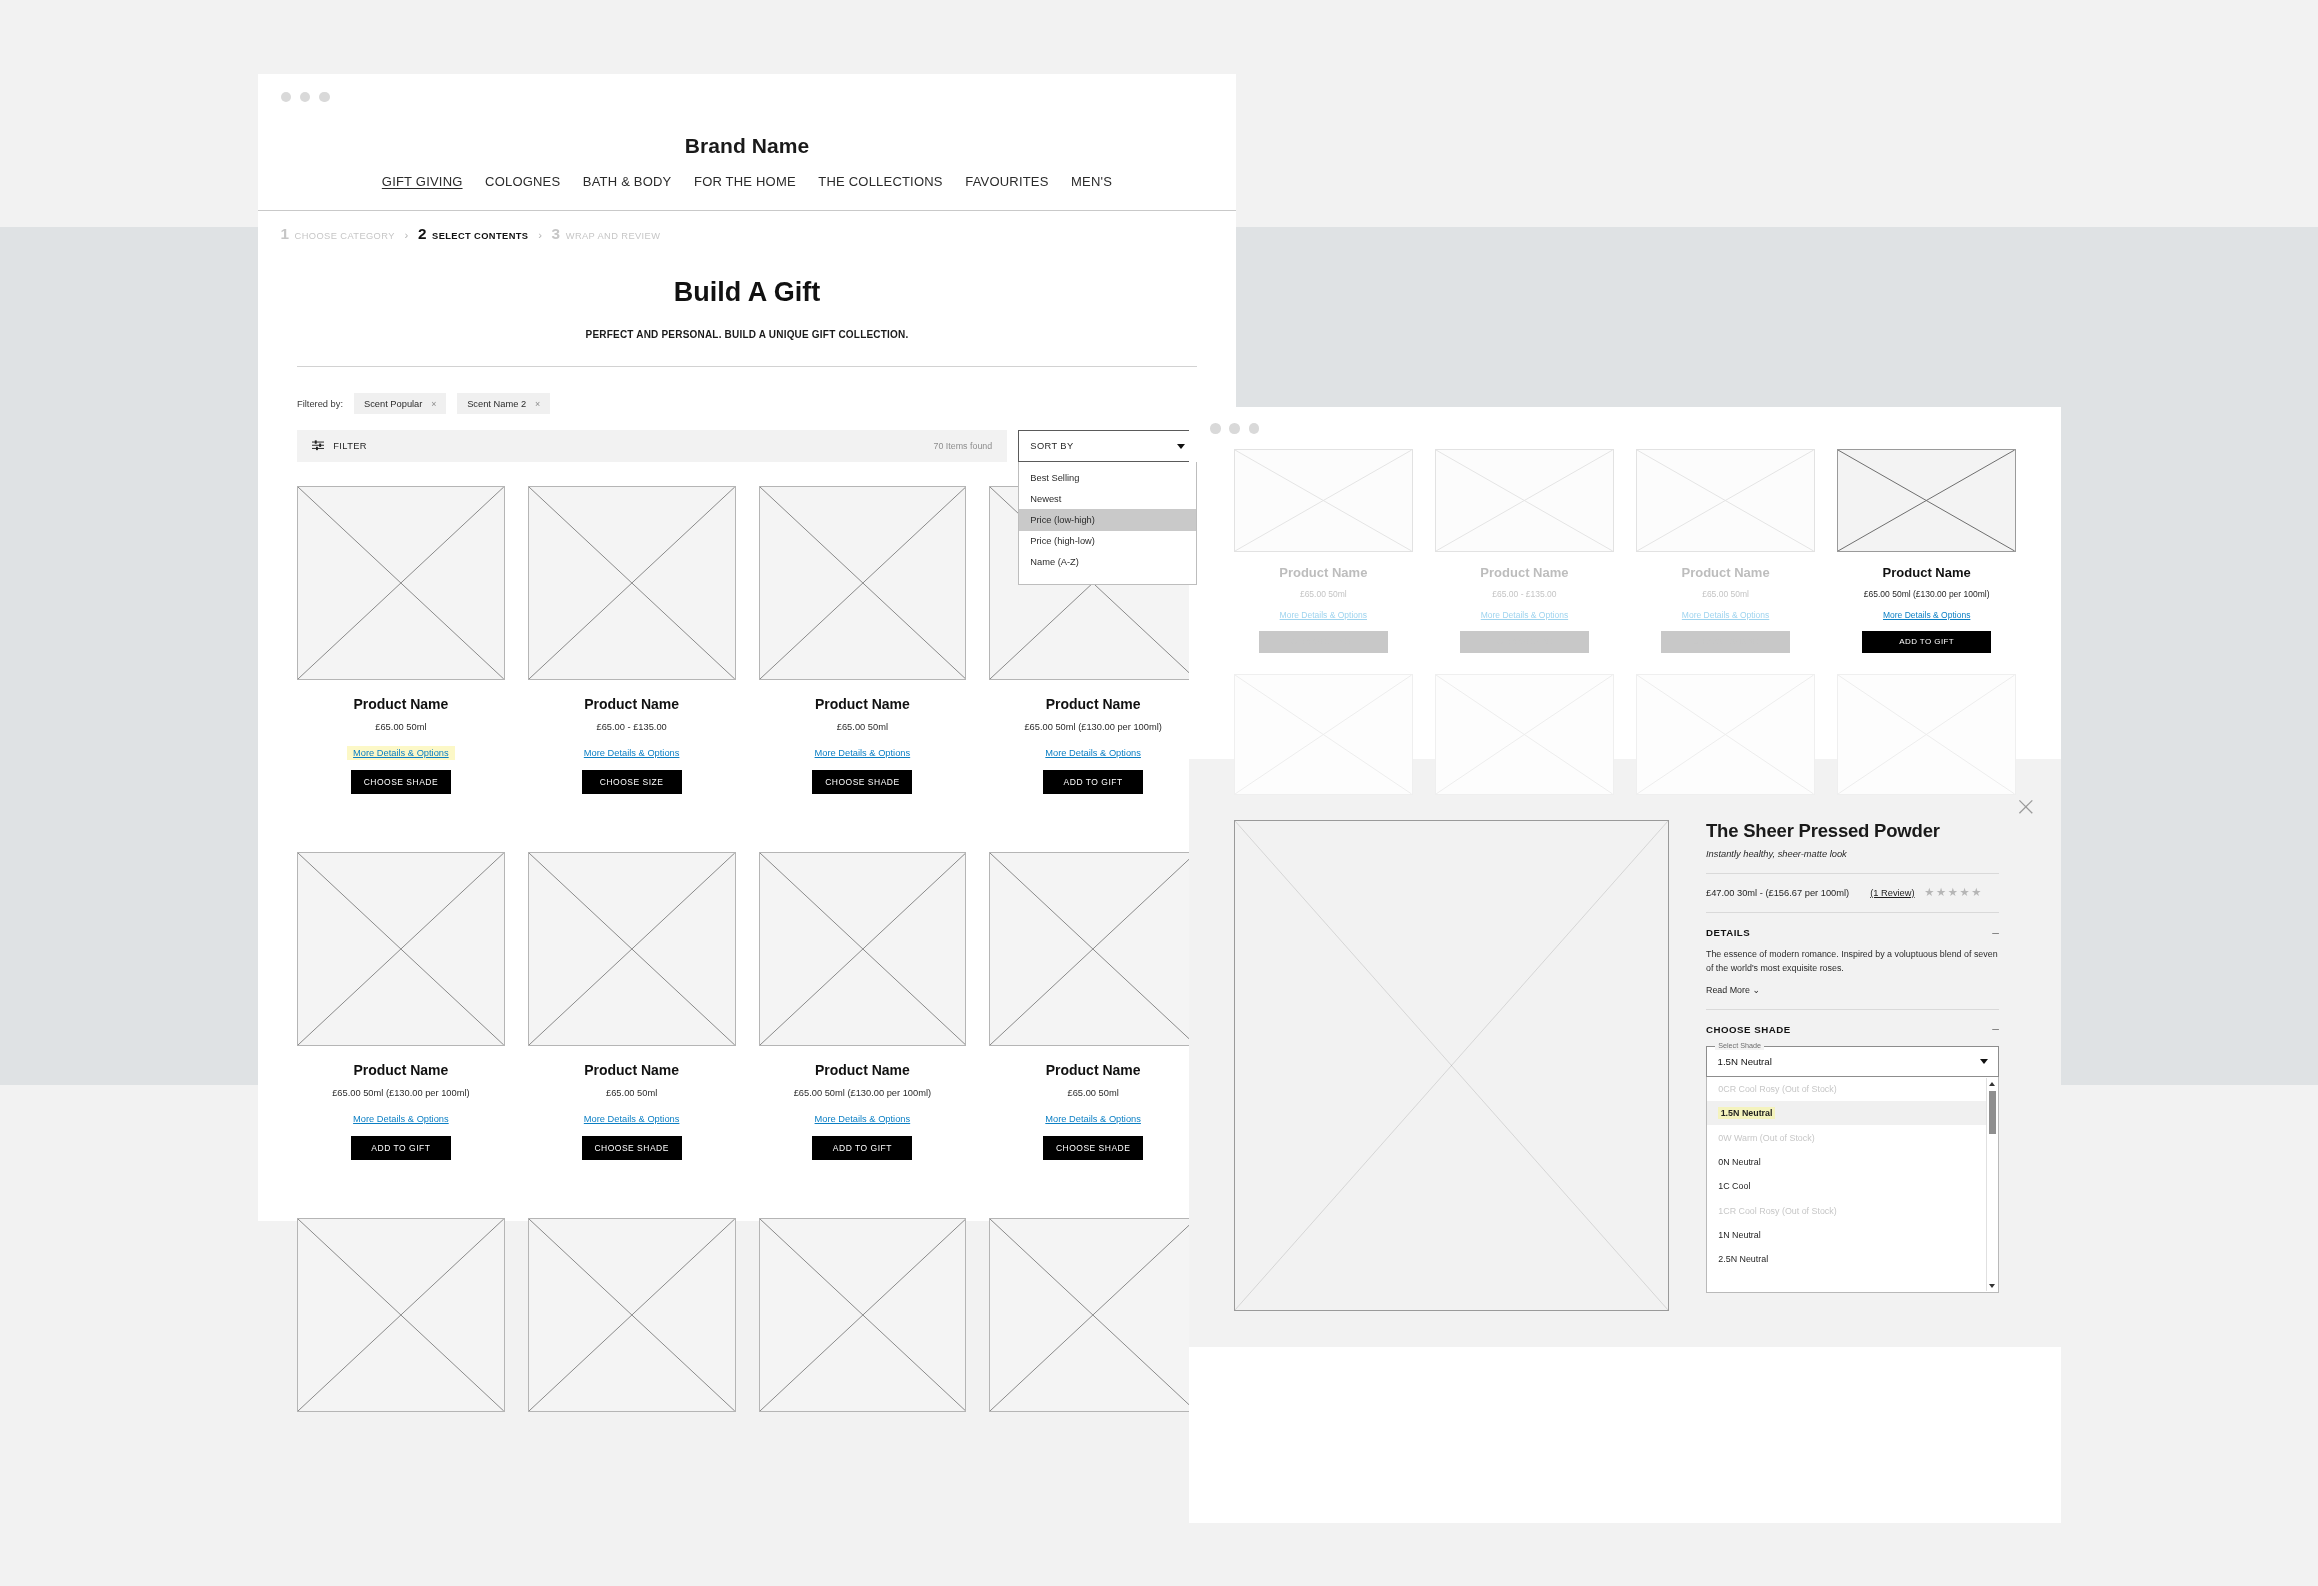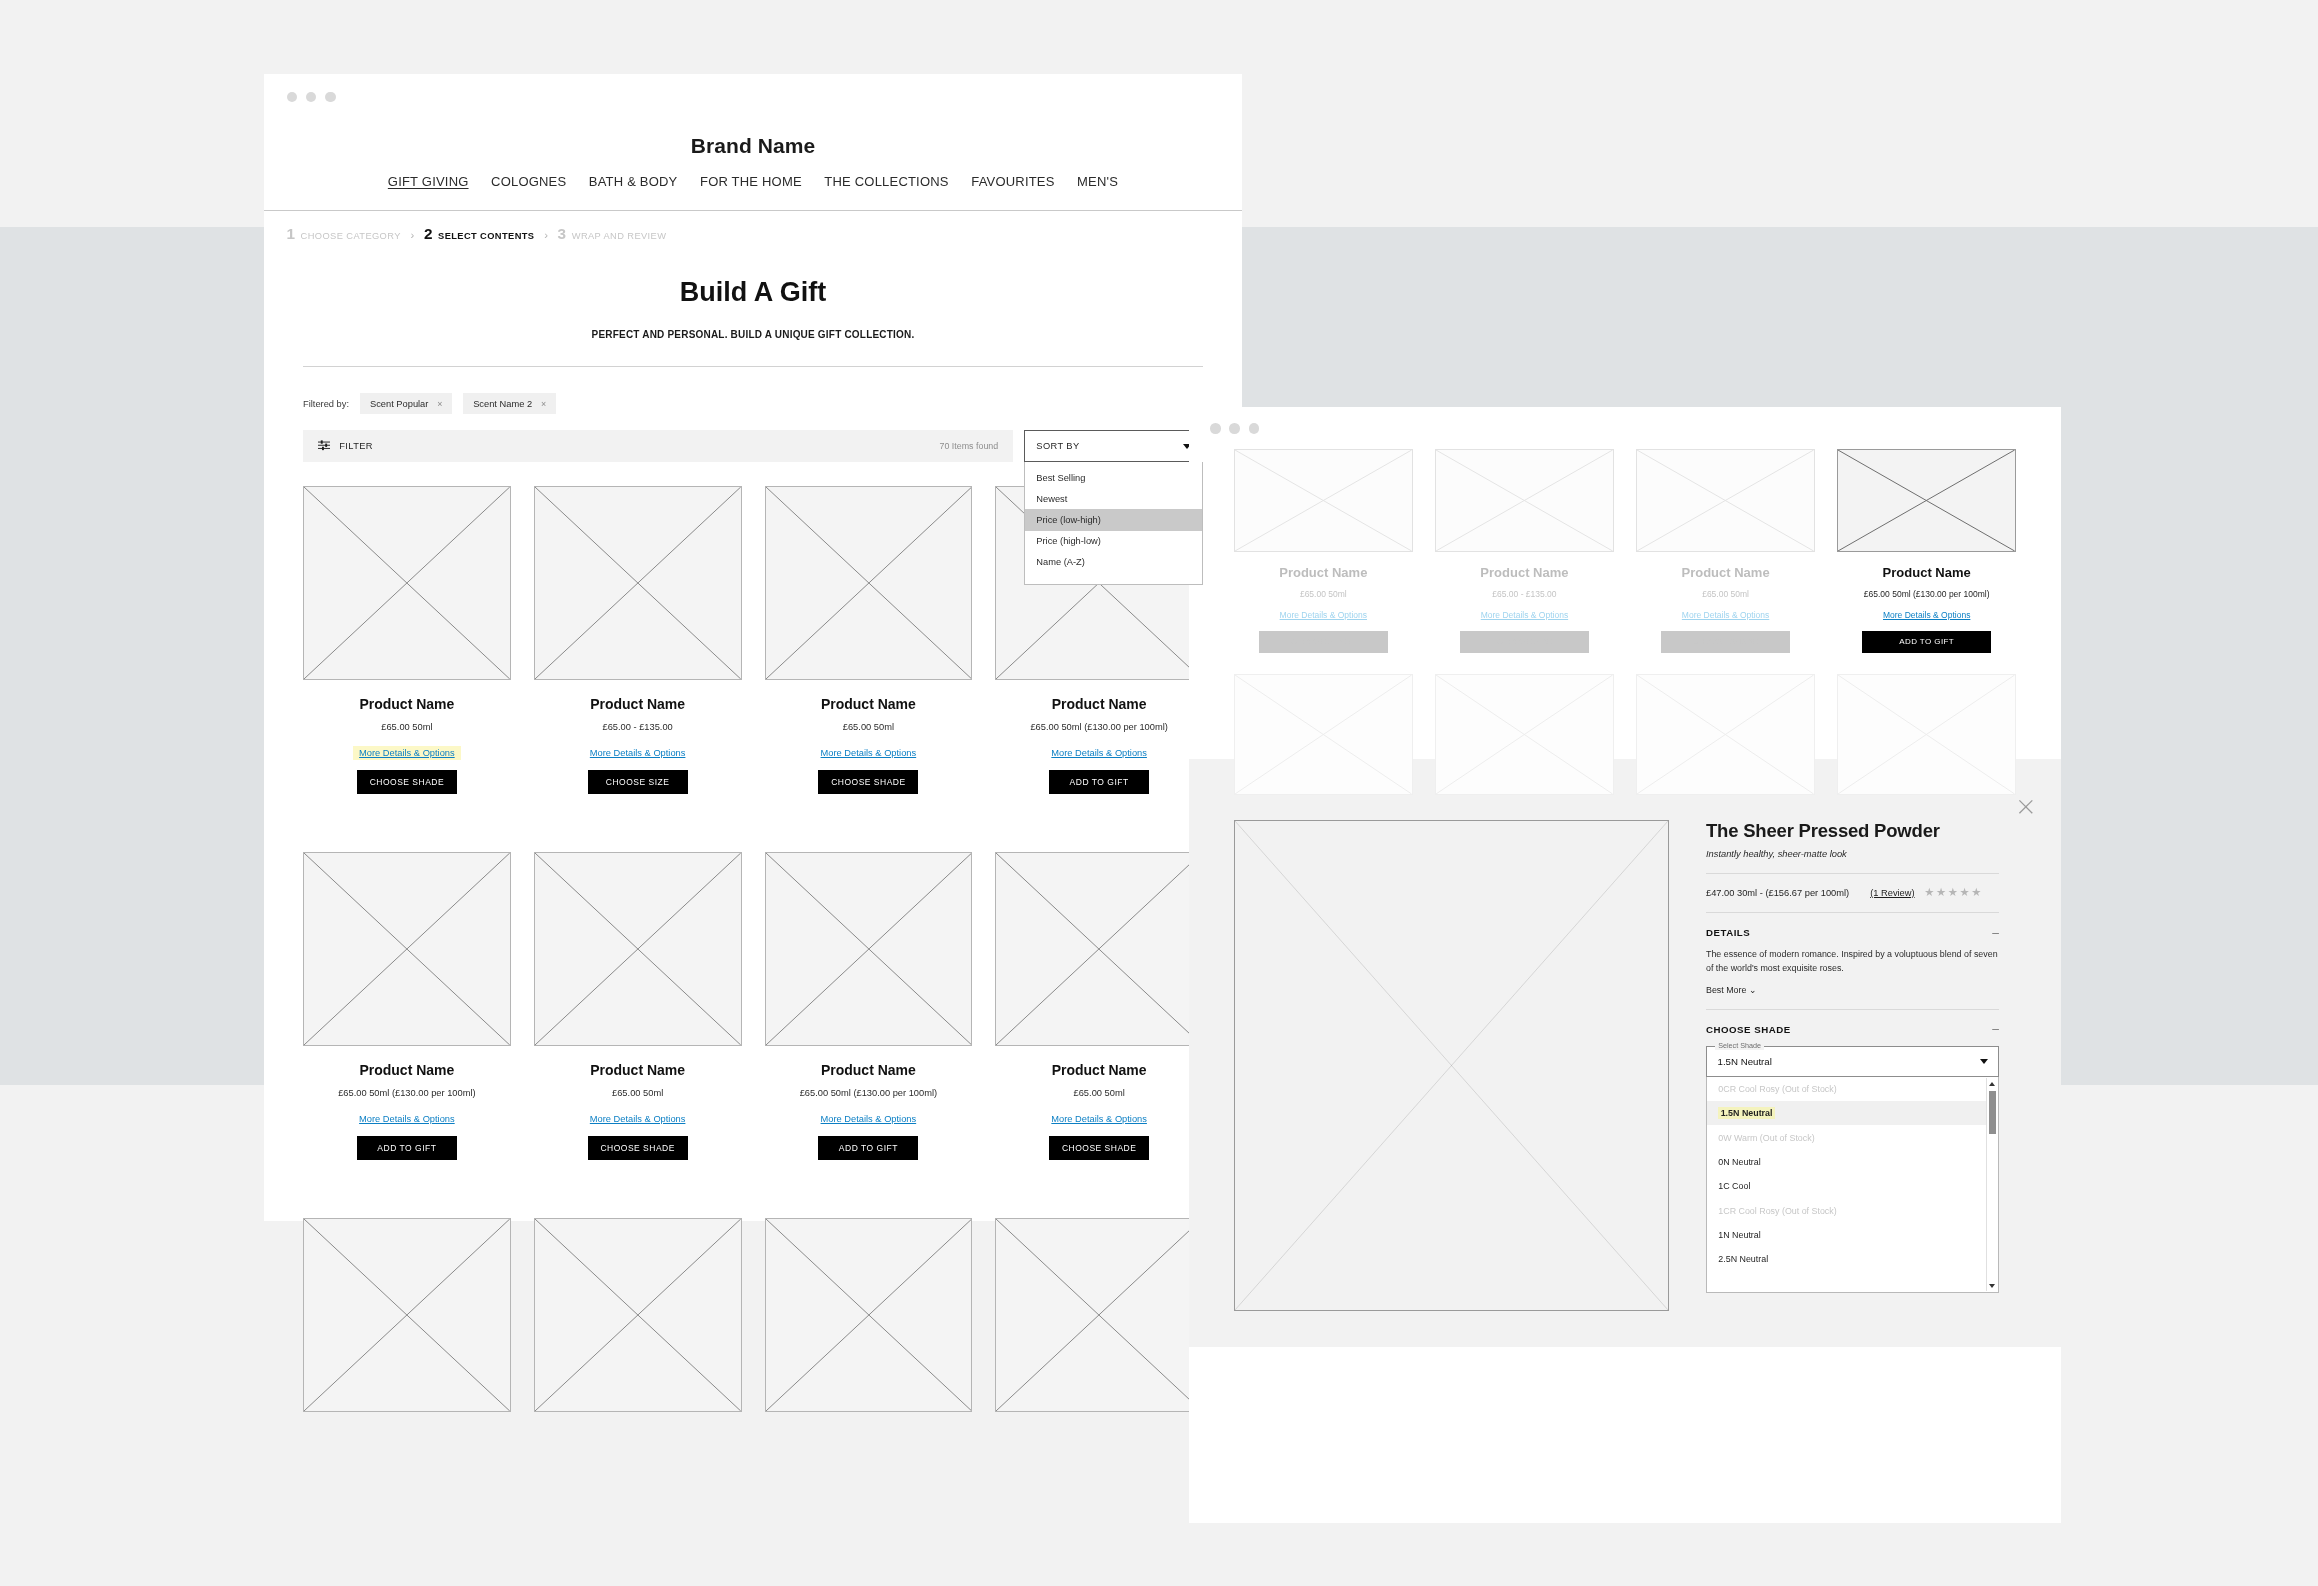--- a/index.html
+++ b/index.html
@@ -16,21 +16,21 @@
   .band-top    { top: 0;    height: 227px;  background: #f2f2f2; }
   .band-mid    { top: 227px; height: 858px; background: #dfe2e4; }
   .band-bottom { top: 1085px; height: 501px; background: #f2f2f2; }
 
   
   .window { position: absolute; background: #ffffff; }
   .dots { display: flex; gap: 8.9px; }
   .dot { width: 10.5px; height: 10.5px; border-radius: 50%; background: #d9d9d9; }
 
   
-  #win-left { left: 264px; top: 74px; width: 978px; height: 1147px; }
+  #win-left { left: 258px; top: 74px; width: 978px; height: 1147px; }
   #win-left .titlebar { height: 42px; padding: 17.7px 0 0 22.5px; }
 
   .site-header {
     border-bottom: 0.8px solid #c9c9c9;
     padding: 17.7px 0 21px 0;
     text-align: center;
   }
   .brand-name { font-size: 21px; font-weight: bold; color: #1a1a1a; letter-spacing: 0.1px; }
   .site-nav { margin-top: 16px; display: flex; justify-content: center; gap: 22.5px; }
   .site-nav a {
@@ -515,21 +515,21 @@
               </span>
           </div>
           <div class="m-rule"></div>
 
           <div class="m-sec-head">
             <span class="m-sec-title">DETAILS</span>
             <span class="m-minus">–</span>
           </div>
           <div class="m-desc">The essence of modern romance. Inspired by a voluptuous blend of seven of the world's most exquisite roses.</div>
           <div class="m-readmore">
-            <span>Best More</span>
+            <span>Read More</span>
             <span>⌄</span>
           </div>
           <div class="m-rule"></div>
 
           <div class="m-sec-head">
             <span class="m-sec-title">CHOOSE SHADE</span>
             <span class="m-minus">–</span>
           </div>
 
           <div class="shadewrap">

